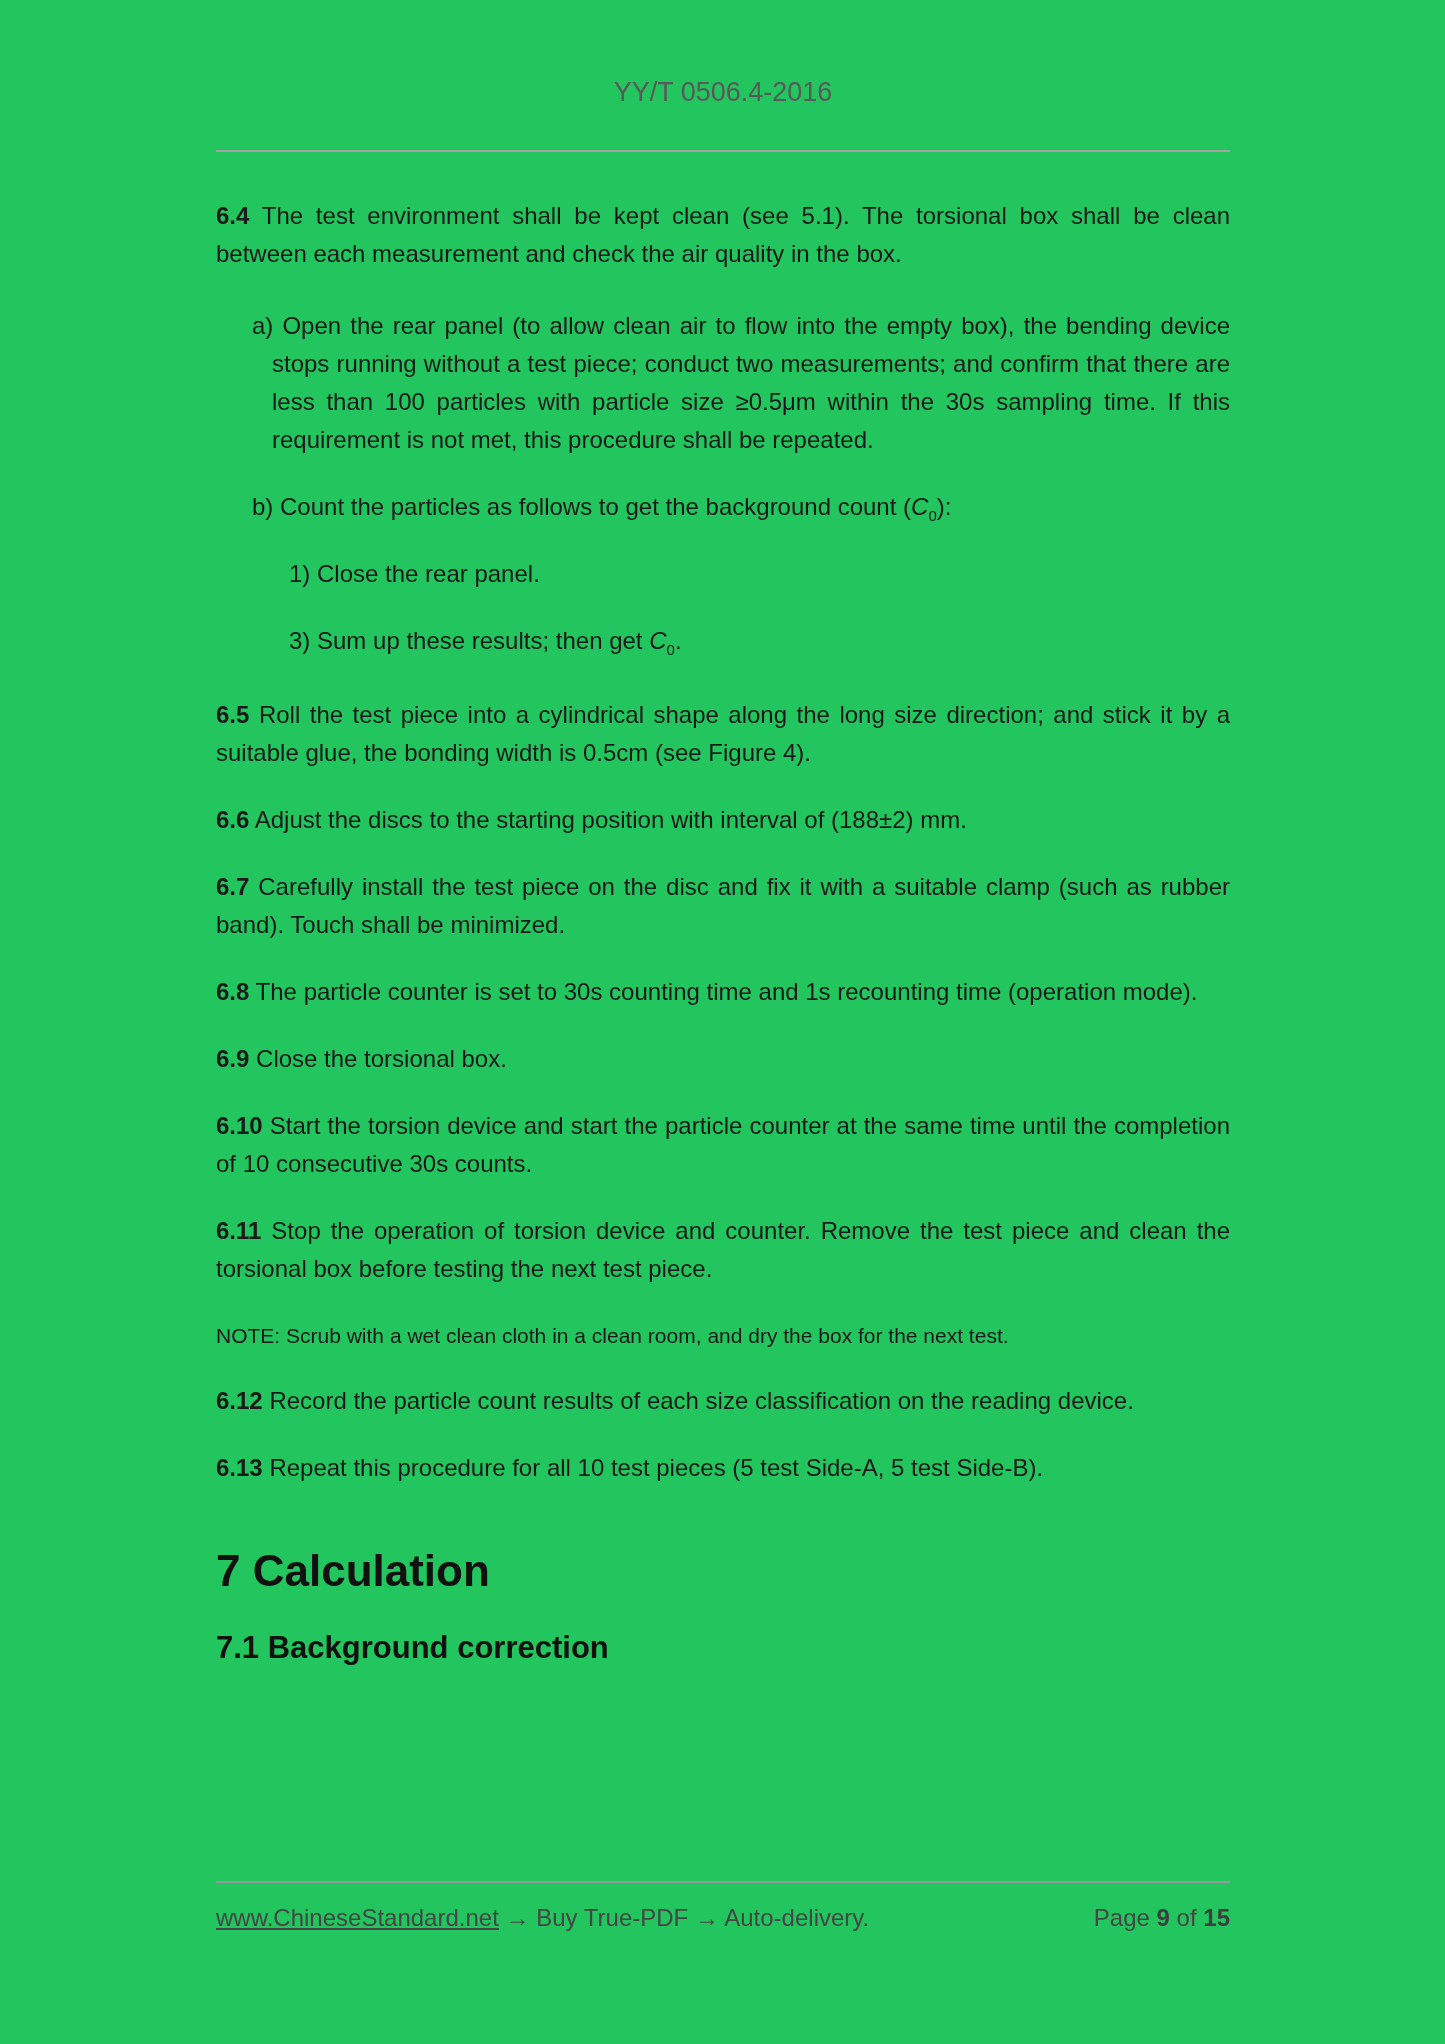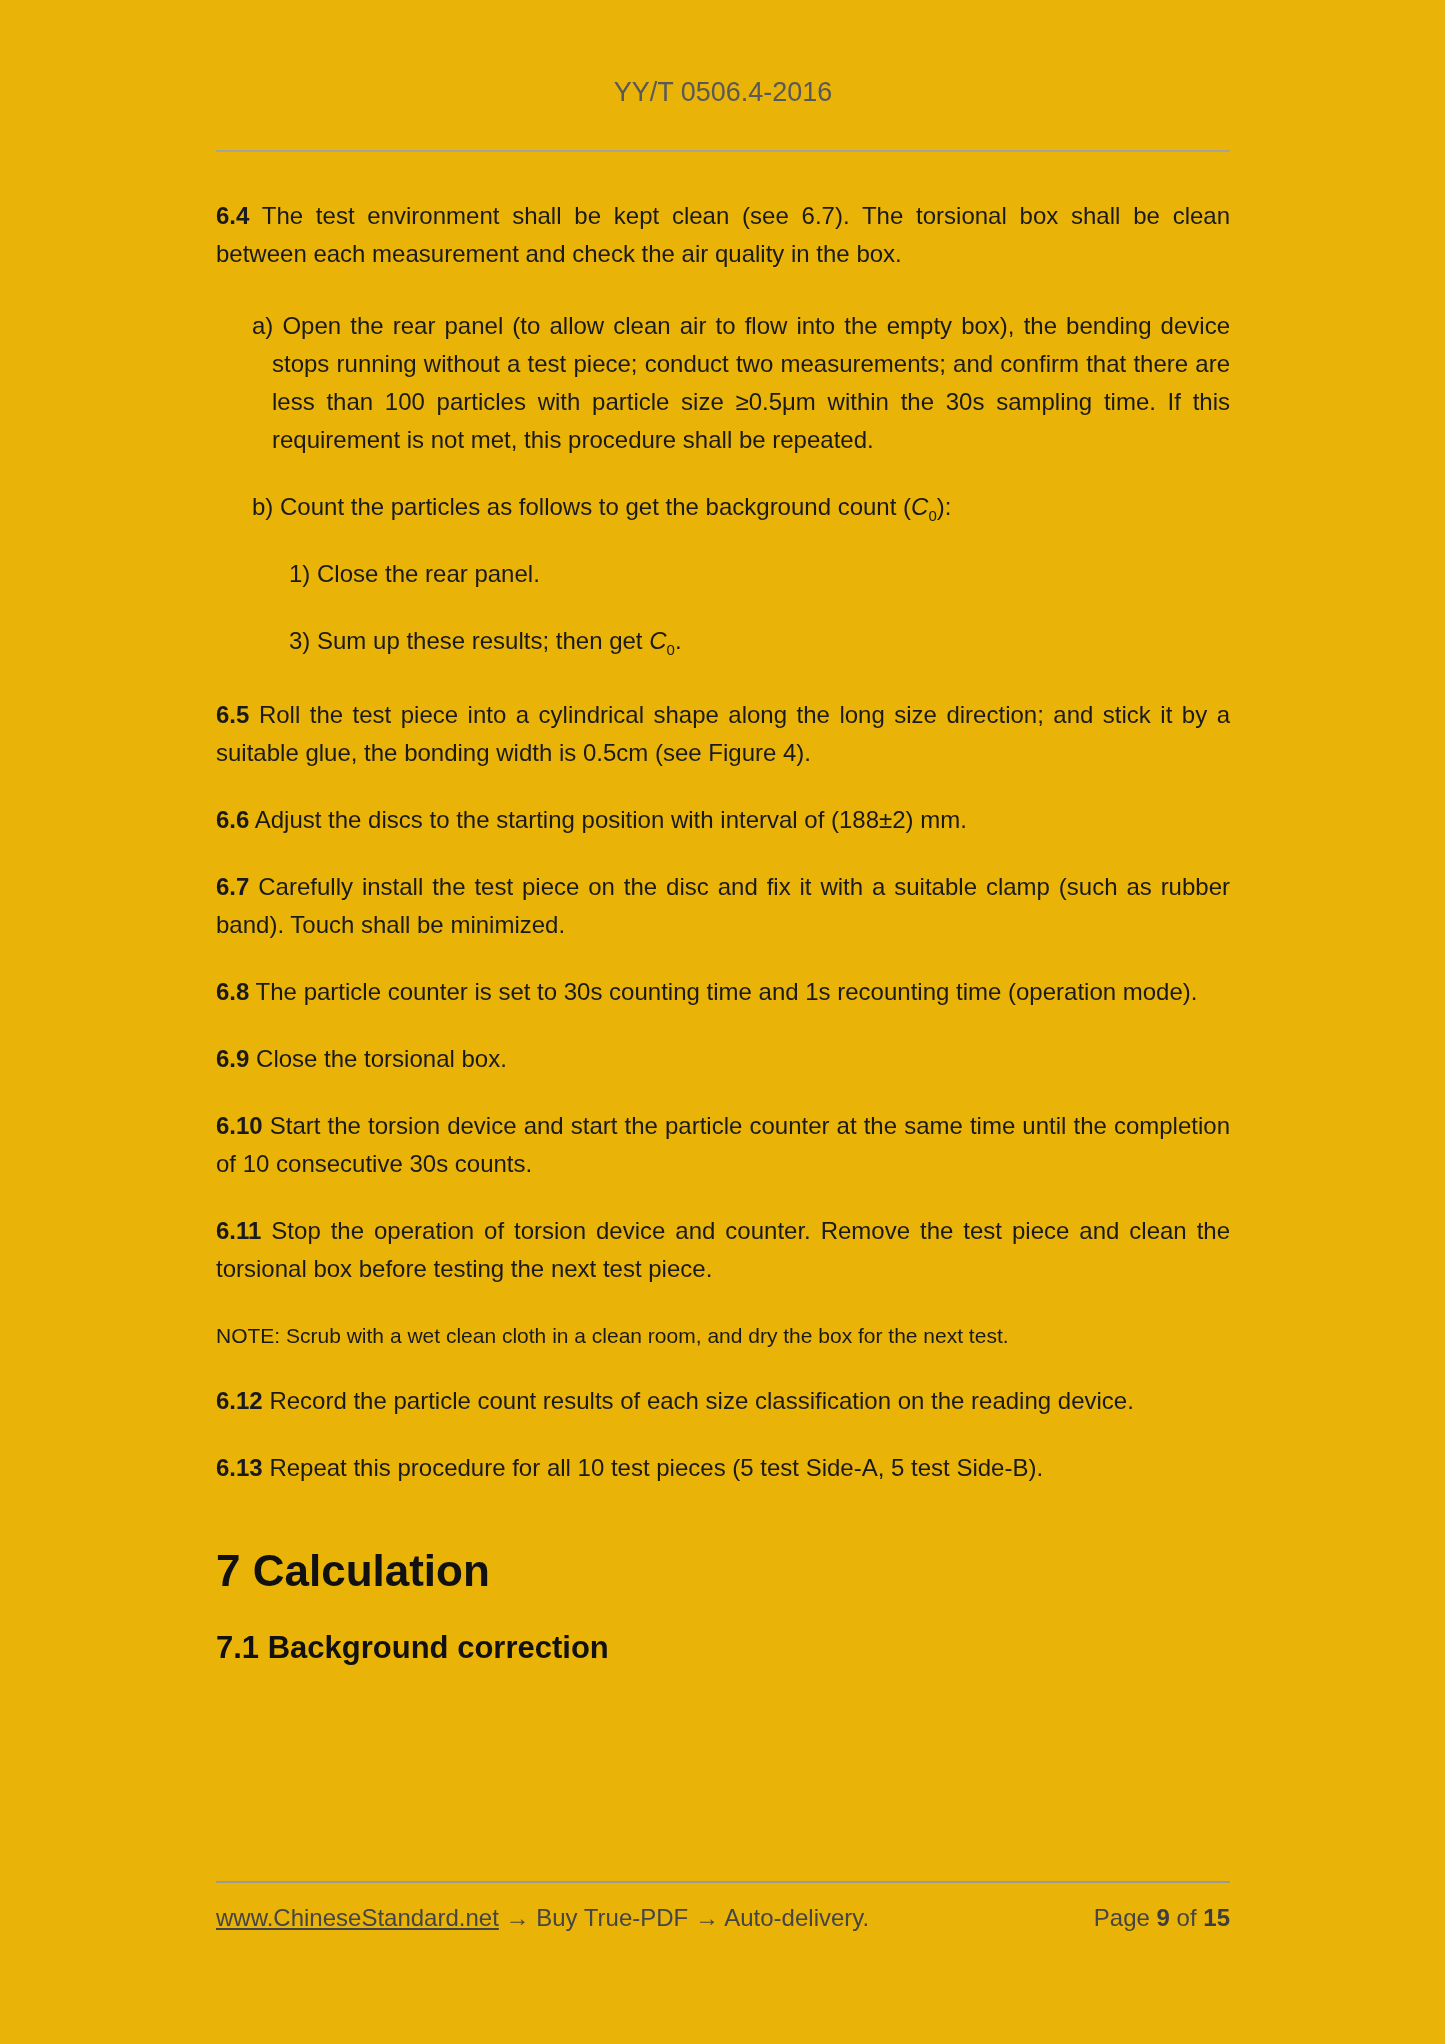--- a/index.html
+++ b/index.html
@@ -1,20 +1,20 @@
 <!DOCTYPE html>
 <html><head>
 <meta charset="utf-8">
 <style>
   html, body { margin: 0; padding: 0; background: #e8e8e8; }
   .page {
     position: relative;
     width: 1445px;
     height: 2044px;
-    background: #eab308;
+    background: #22c55e;
     font-family: "Liberation Sans", sans-serif;
     color: #1a1a1a;
     overflow: hidden;
     margin: 0 auto;
     text-decoration: underline;
   }
   .content {
     position: absolute;
     left: 216px;
     top: 0;
@@ -104,21 +104,21 @@
 <body>
 
 <div class="page">
   <div class="content">
 
     <div class="header-title">YY/T 0506.4-2016</div>
     <hr class="header-rule">
 
     <div class="para first">
       <b>6.4</b>
-      <span>The test environment shall be kept clean (see 6.7). The torsional box shall be clean between each measurement and check the air quality in the box.</span>
+      <span>The test environment shall be kept clean (see 5.1). The torsional box shall be clean between each measurement and check the air quality in the box.</span>
     </div>
 
     <div class="para li1 gap-a">
       <span>a)</span>
       <span>Open the rear panel (to allow clean air to flow into the empty box), the bending device stops running without a test piece; conduct two measurements; and confirm that there are less than 100 particles with particle size ≥0.5μm within the 30s sampling time. If this requirement is not met, this procedure shall be repeated.</span>
     </div>
 
     <div class="para li1">
       <span>b)</span>
       <span><span>Count the particles as follows to get the background count (</span><span class="var">C</span><sub class="varsub">0</sub><span>):</span></span>

